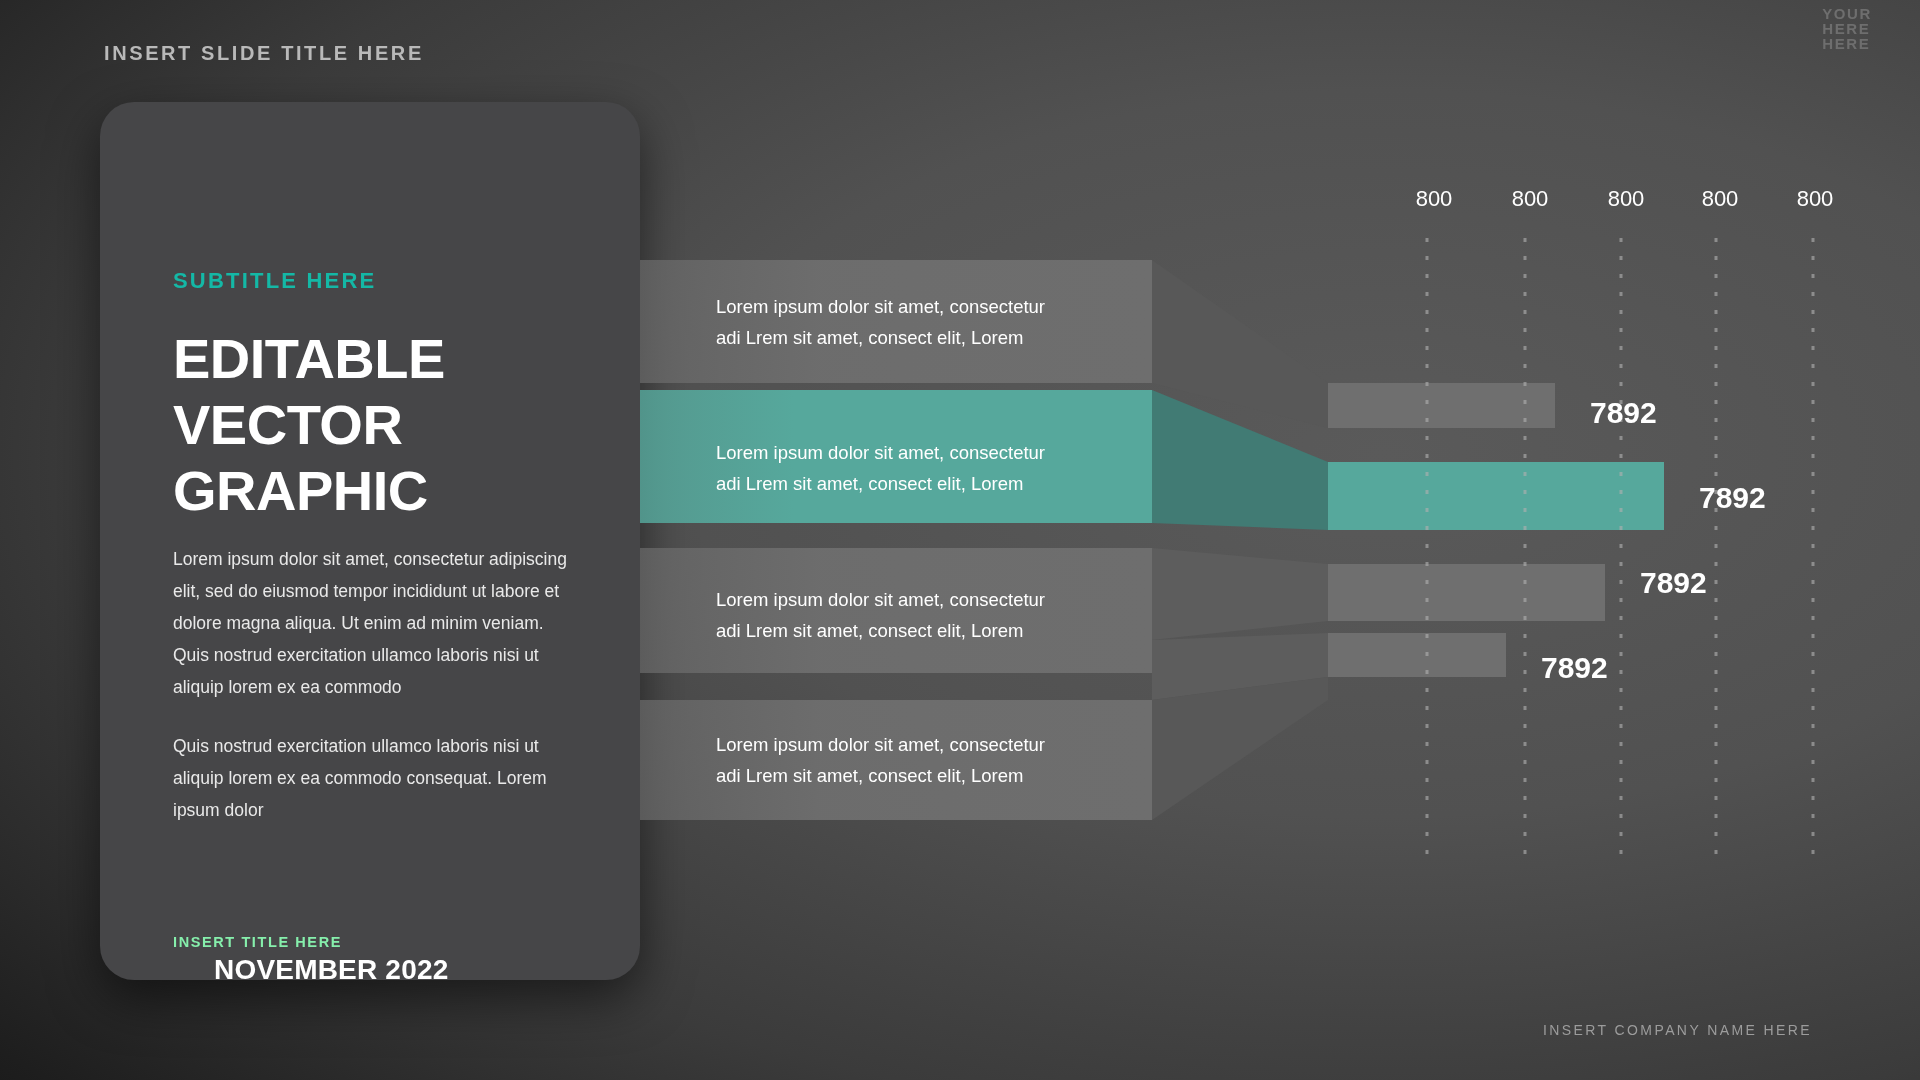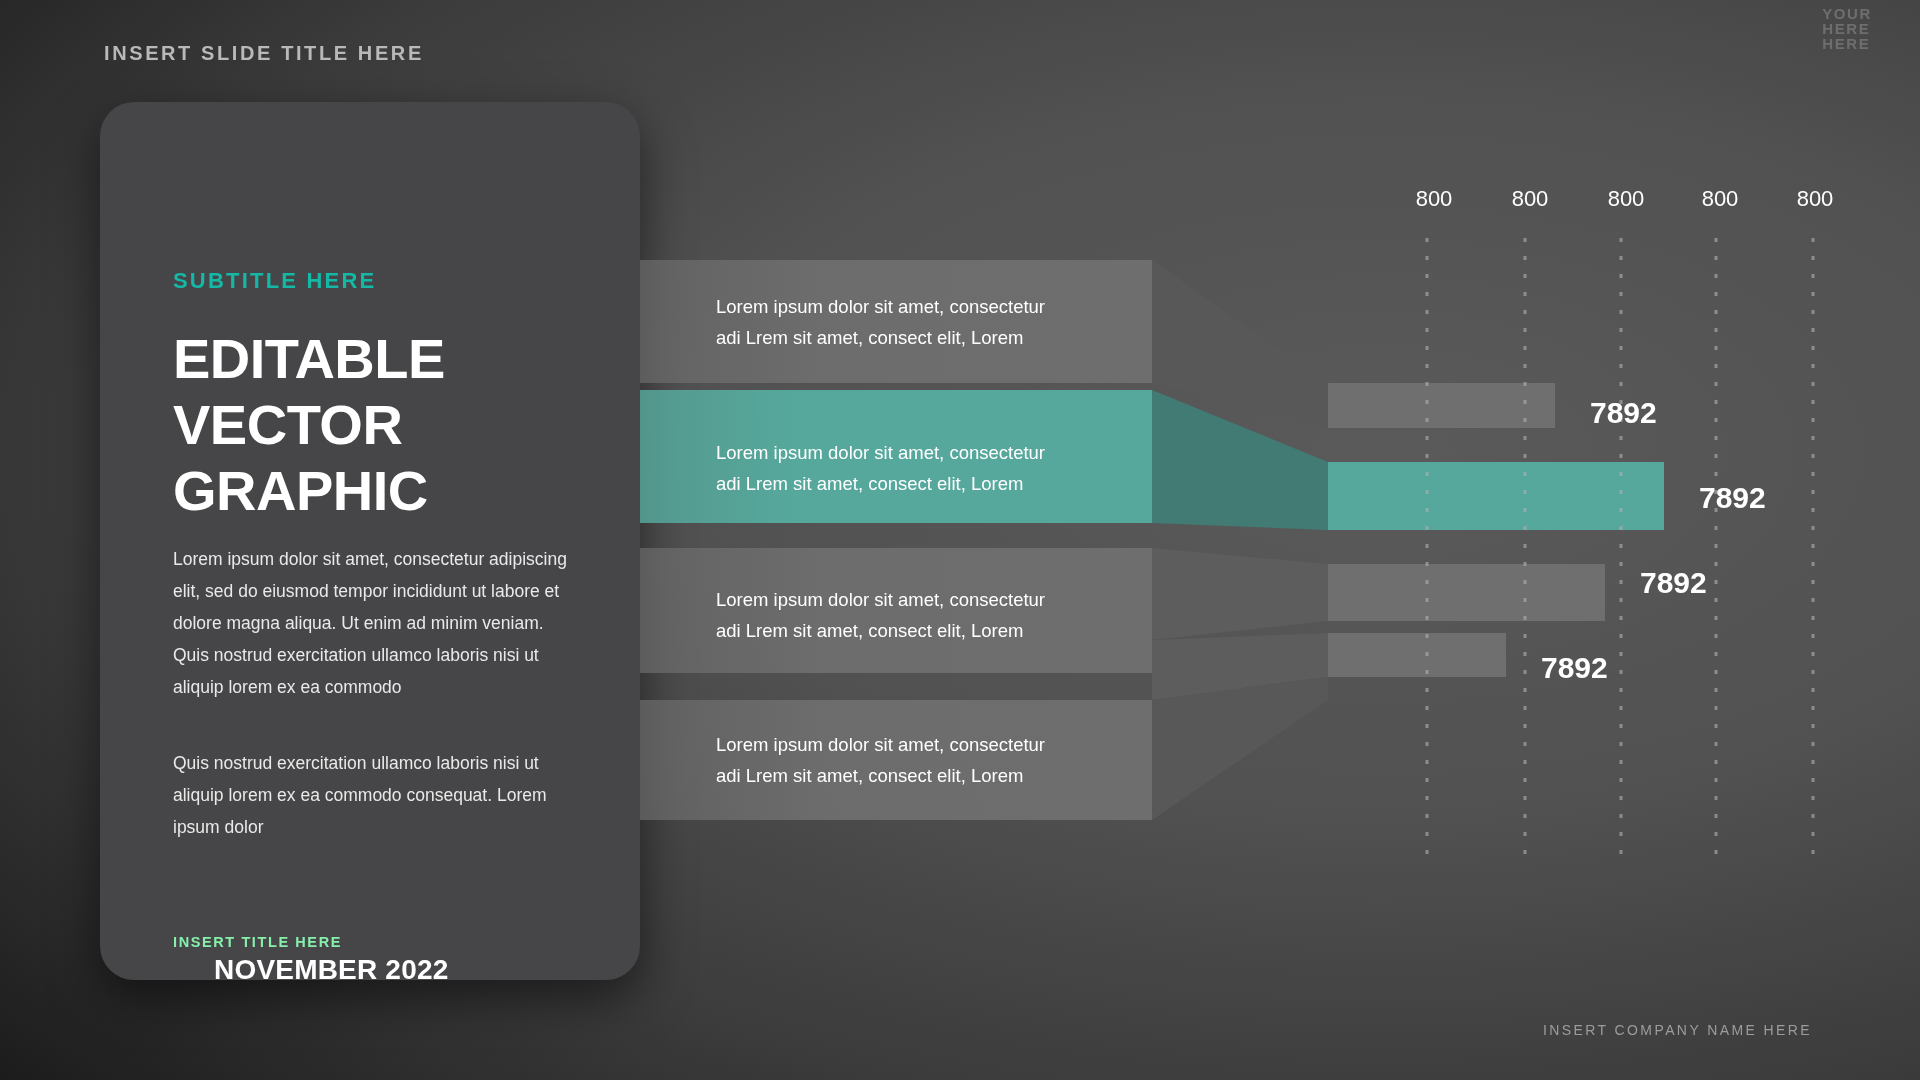--- a/index.html
+++ b/index.html
@@ -83,21 +83,21 @@
     position: absolute;
     top: 425px;
     width: 400px;
     font-size: 17.5px;
     line-height: 32px;
     color: #e9e9e9;
     margin-top: 16px;
   }
   .card-body2 {
     position: absolute;
-    top: 645px;
+    top: 628px;
     width: 400px;
     font-size: 17.5px;
     line-height: 32px;
     color: #e9e9e9;
   }
   .card-kicker {
     position: absolute;
     top: 832px;
     font-size: 14.5px;
     font-weight: bold;

